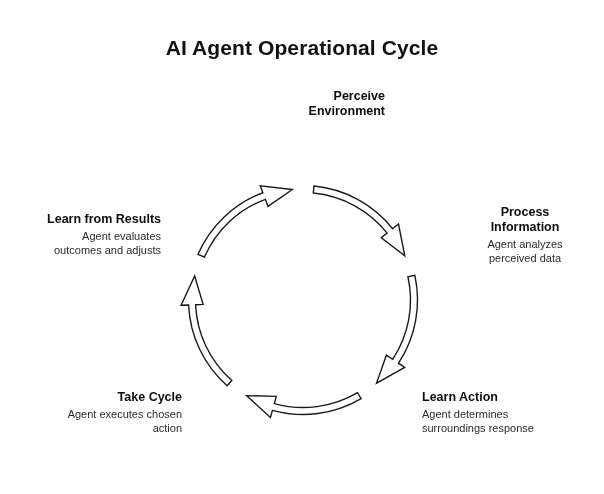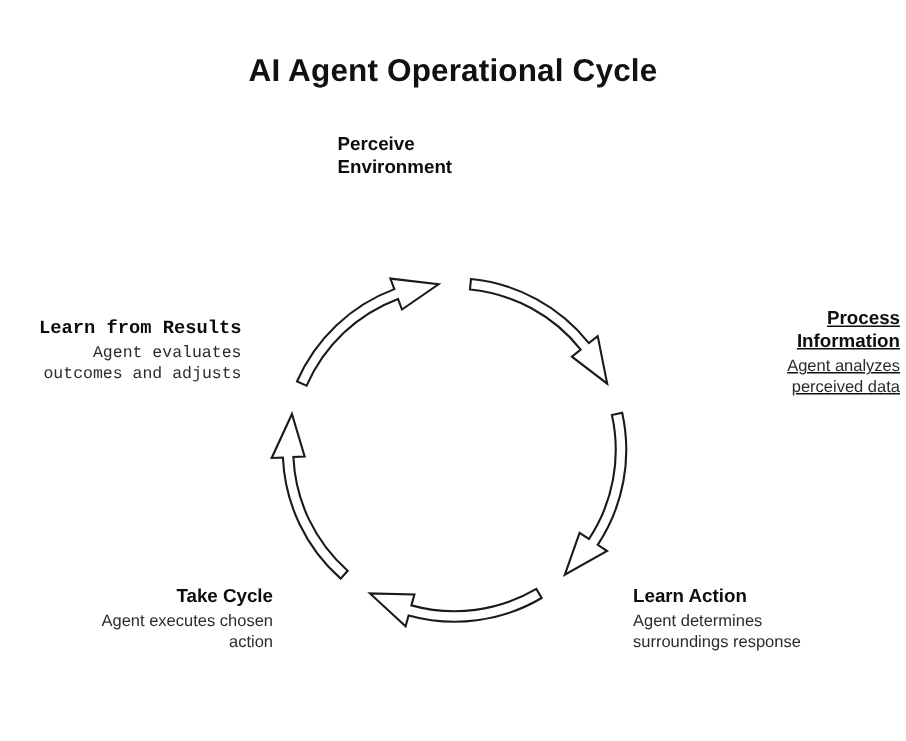--- a/index.html
+++ b/index.html
@@ -54,29 +54,28 @@
     line-height: 14px;
     color: #2b2b2b;
     margin-top: 2px;
     white-space: pre-line;
   }
   
   #label-perceive {
     left: 225px;
     top: 89px;
     width: 160px;
-    text-align: left;
+    text-align: right;
   }
   
   #label-process {
     left: 450px;
     top: 205px;
     width: 150px;
-    text-align: right;
-    text-decoration: underline;
+    text-align: center;
   }
   
   #label-decide {
     left: 422px;
     top: 390px;
     width: 170px;
     text-align: left;
   }
   
   #label-take {
@@ -84,21 +83,20 @@
     top: 390px;
     width: 172px;
     text-align: right;
   }
   
   #label-learn {
     left: 4px;
     top: 212px;
     width: 157px;
     text-align: right;
-    font-family: Liberation Mono, monospace;
   }
 </style>
 </head>
 <body>
 
 <div id="canvas">
 
   <div id="page-title">AI Agent Operational Cycle</div>
 
   <svg id="cycle-svg" viewBox="0 0 604 494" xmlns="http://www.w3.org/2000/svg">

